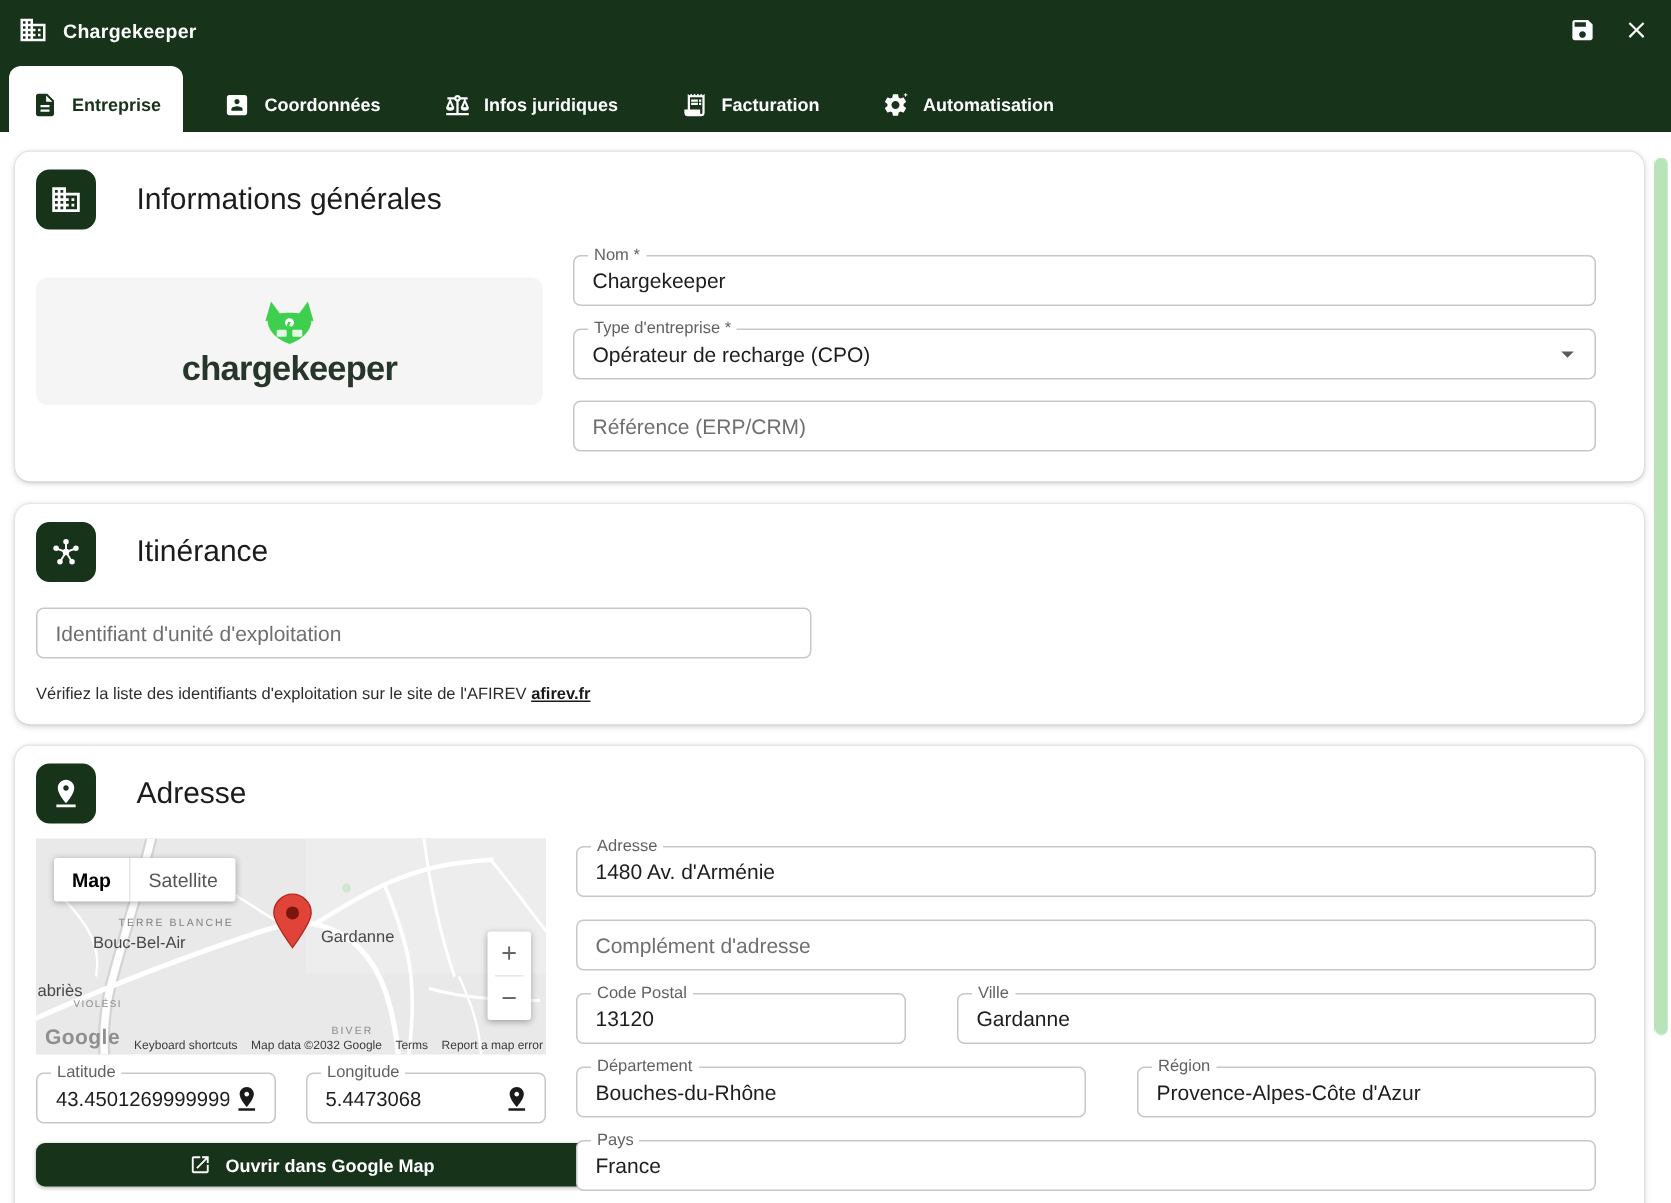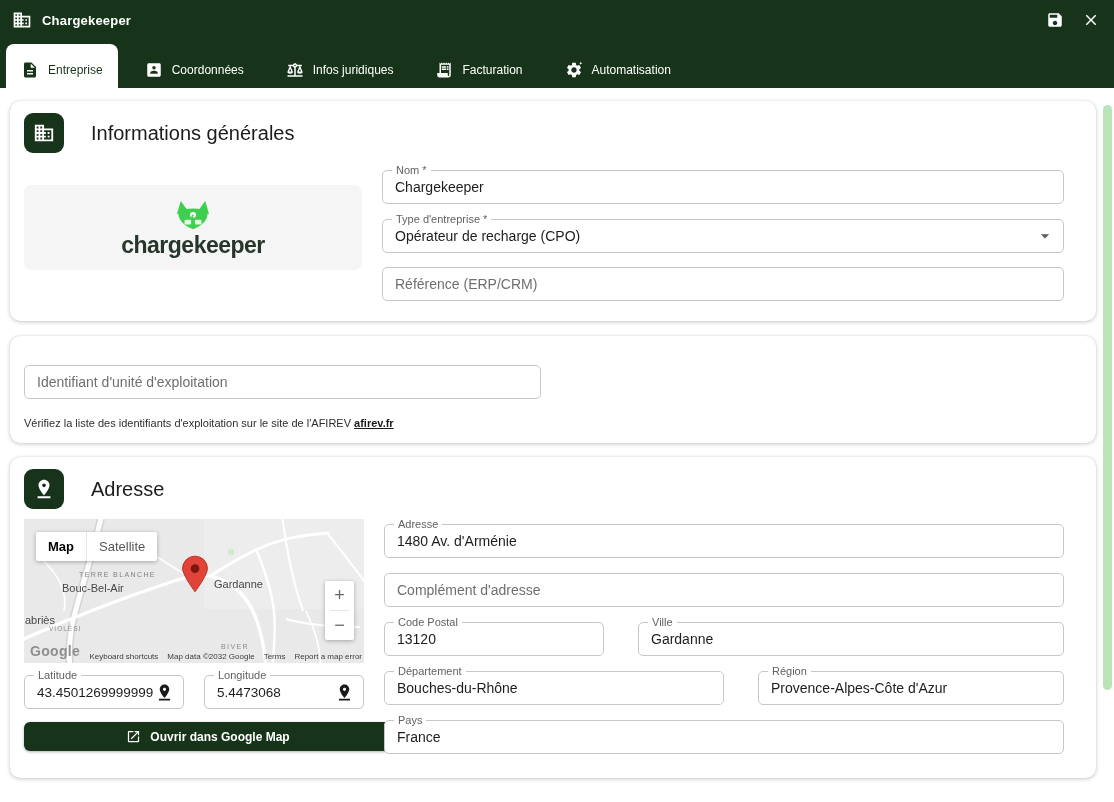--- a/index.html
+++ b/index.html
@@ -11,21 +11,21 @@
   .hdr-top { height:40px; display:flex; align-items:center; padding:0 12px; }
   .hdr-top .app-icon { width:20px; height:20px; margin-right:10px; display:inline-flex; }
   .hdr-title { font-size:13px; font-weight:700; letter-spacing:.2px; }
   .hdr-spacer { flex:1; }
   .hdr-btn { background:none; border:none; color:#fff; width:22px; height:22px; margin-left:14px;
     cursor:pointer; display:inline-flex; align-items:center; justify-content:center; padding:0; }
   .hdr-btn svg { width:18px; height:18px; }
 
   .tabbar { height:48px; display:flex; align-items:flex-start; padding:4px 6px 0 6px; gap:12px; }
   .tab { height:52px; display:flex; align-items:center; gap:9px; padding:0 15px; border:none;
-    background:transparent; color:#fff; font-size:12px; font-weight:400; border-radius:8px;
+    background:transparent; color:#fff; font-size:12px; font-weight:700; border-radius:8px;
     cursor:pointer; font-family:inherit; white-space:nowrap; }
   .tab svg { width:18px; height:18px; flex:0 0 auto; }
   .tab.active { background:#fff; color:#17341b; }
 
   
   main { padding:0 18px 0 10px; }
   .card { background:#fff; border-radius:10px; box-shadow:0 1px 4px rgba(0,0,0,.22), 0 0 1px rgba(0,0,0,.15);
     padding:12px 32px 20px 14px; }
   .card-1 { margin-top:13px; }
   .card-2 { margin-top:15px; padding-bottom:14px; }
@@ -194,20 +194,40 @@
             </svg>
         </div>
         <div class="mfield">
           <input class="minput" placeholder="Référence (ERP/CRM)" style="">
         </div>
       </div>
     </div>
   </section>
 
   <section class="card card-2">
+    <div class="sec-head">
+      <div class="sec-icon">
+        <svg viewBox="0 0 24 24" fill="currentColor" stroke="currentColor">
+          <g stroke-width="1.4">
+              <line x1="12" y1="12" x2="12" y2="5"></line>
+              <line x1="12" y1="12" x2="5.2" y2="9.5"></line>
+              <line x1="12" y1="12" x2="18.8" y2="9.5"></line>
+              <line x1="12" y1="12" x2="8" y2="18.5"></line>
+              <line x1="12" y1="12" x2="16" y2="18.5"></line>
+            </g>
+          <circle cx="12" cy="12" r="2.4" stroke="none"></circle>
+            <circle cx="12" cy="4.5" r="2" stroke="none"></circle>
+            <circle cx="4.8" cy="9.3" r="2" stroke="none"></circle>
+            <circle cx="19.2" cy="9.3" r="2" stroke="none"></circle>
+            <circle cx="7.6" cy="19" r="2" stroke="none"></circle>
+            <circle cx="16.4" cy="19" r="2" stroke="none"></circle>
+        </svg>
+      </div>
+      <h2 class="sec-title">Itinérance</h2>
+    </div>
 
     <div class="mfield roam-input">
       <input class="minput" placeholder="Identifiant d'unité d'exploitation" style="">
     </div>
     <p class="roam-help">
       <span>Vérifiez la liste des identifiants d'exploitation sur le site de l'AFIREV</span>
       <a href="#">afirev.fr</a>
     </p>
   </section>
 

